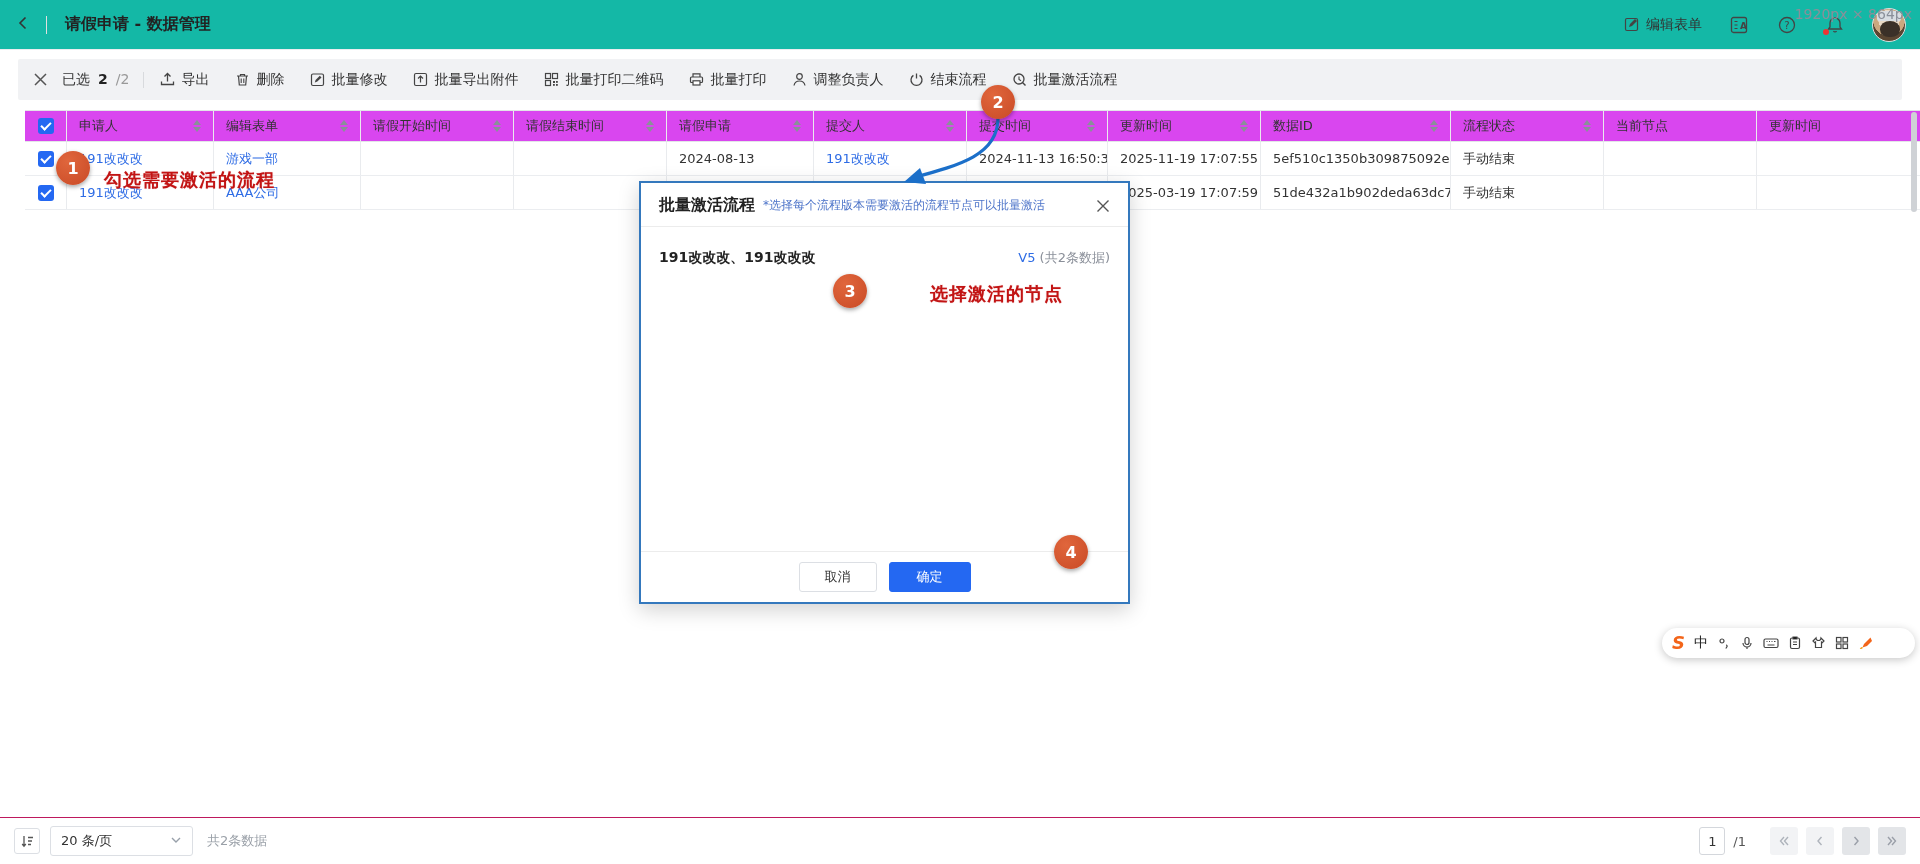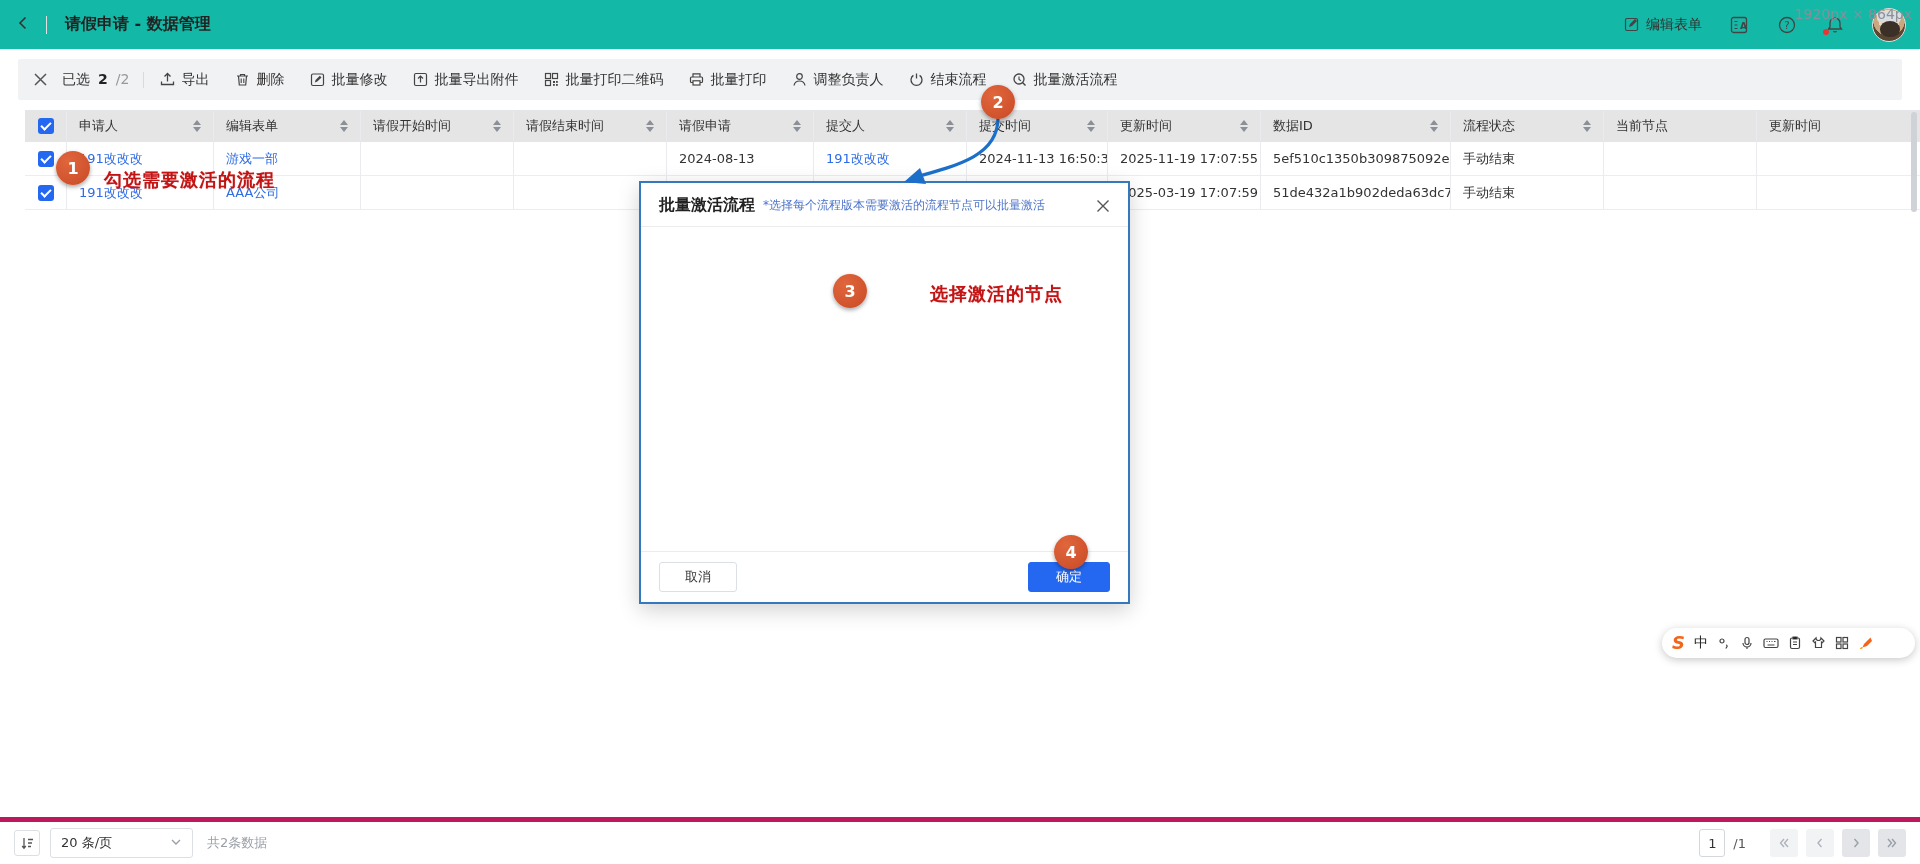--- a/index.html
+++ b/index.html
@@ -30,21 +30,21 @@
   .tb-selected { display:flex; align-items:baseline; gap:8px; margin-right:14px; }
   .tb-selected b { color:#222; }
   .tb-selected .muted { color:#999; }
   .tb-divider { width:1px; height:16px; background:#d8dadd; margin-right:16px; }
   .tb-item { display:flex; align-items:center; gap:6px; margin-right:26px; cursor:pointer; white-space:nowrap; }
   .tb-item svg { flex:none; }
 
   
   .tbl { position:absolute; left:25px; top:110px; width:1895px; }
   .tr { display:flex; align-items:stretch; background:#fff; }
-  .thead { background:#e5e5e5; height:32px; border-top:1px solid #e3e5e8; border-bottom:1px solid #e3e5e8; }
+  .thead { background:#d946ef; height:32px; border-top:1px solid #e3e5e8; border-bottom:1px solid #e3e5e8; }
   .trow { height:34px; border-bottom:1px solid #ebedf0; }
   .td, .th { display:flex; align-items:center; padding:0 12px; font-size:13px; border-right:1px solid #e9ebee; overflow:hidden; white-space:nowrap; }
   .th { justify-content:space-between; color:#333; font-weight:500; }
   .td.link { color:#2e6ce5; cursor:pointer; }
   .chk-col { justify-content:center; padding:0; }
   .checkbox { width:16px; height:16px; border-radius:3px; background:#2468f2; position:relative; cursor:pointer; }
   .checkbox:after { content:""; position:absolute; left:3px; top:4px; width:8px; height:4px;
     border-left:2px solid #fff; border-bottom:2px solid #fff; transform:rotate(-45deg); }
   .sort-icon { display:flex; flex-direction:column; gap:2px; cursor:pointer; margin-left:6px; }
   .sort-icon i { width:0; height:0; border-left:4px solid transparent; border-right:4px solid transparent; display:block; }
@@ -62,36 +62,36 @@
   .modal-hr { height:1px; background:#ececec; }
   .modal-body { flex:1; padding:22px 18px 0 18px; }
   .group-row { display:flex; align-items:baseline; }
   .group-title { font-size:14px; font-weight:bold; color:#222; }
   .group-right { margin-left:auto; font-size:13px; }
   .ver { color:#2e6ce5; }
   .cnt { color:#8a8f99; }
   .node-select { margin-top:14px; height:34px; border:1px solid #dcdfe4; border-radius:3px;
     display:flex; align-items:center; padding:0 12px; font-size:13px; color:#333; cursor:pointer; background:#fff; }
   .node-select .chev { margin-left:auto; }
-  .modal-ftr { border-top:1px solid #ececec; padding:10px 18px; display:flex; justify-content:space-between; gap:12px; }
+  .modal-ftr { border-top:1px solid #ececec; padding:10px 18px; display:flex; justify-content:center; gap:12px; }
   .btn { height:30px; border-radius:3px; font-size:13px; display:flex; align-items:center; justify-content:center; cursor:pointer; }
   .btn-cancel { width:78px; background:#fff; border:1px solid #dcdfe4; color:#333; }
   .btn-confirm { width:82px; background:#2468f2; border:1px solid #2468f2; color:#fff; }
 
   
   .num-circle { position:absolute; width:34px; height:34px; border-radius:50%;
     background:radial-gradient(circle at 35% 30%, #e0663c, #c94a26); box-shadow:0 2px 4px rgba(0,0,0,.35);
     color:#fff; font-weight:bold; font-size:16px; display:flex; align-items:center; justify-content:center; z-index:22; }
   .anno-text { position:absolute; color:#c21414; font-weight:bold; font-size:18px; z-index:22;
     text-shadow:0 0 1px rgba(194,20,20,.4); letter-spacing:1px; white-space:nowrap; }
   .arrow-svg { position:absolute; z-index:21; pointer-events:none; }
 
   
   .bottom-bar { position:absolute; left:0; bottom:0; width:1920px; height:47px; background:#fff;
-    border-top:5px solid #be185d; display:flex; align-items:center; padding:17px 14px; }
+    border-top:1px solid #be185d; display:flex; align-items:center; padding:17px 14px; }
   .cfg-btn { width:26px; height:26px; border:1px solid #dcdfe4; border-radius:3px;
     display:flex; align-items:center; justify-content:center; cursor:pointer; margin-right:10px; }
   .page-size { width:143px; height:30px; border:1px solid #dcdfe4; border-radius:3px; background:#fff;
     display:flex; align-items:center; padding:0 10px; font-size:13px; color:#333; cursor:pointer; }
   .page-size .chev { margin-left:auto; }
   .total-text { margin-left:14px; font-size:13px; color:#9aa0a8; }
   .pager { margin-left:auto; display:flex; align-items:center; gap:8px; }
   .page-box { width:26px; height:28px; border:1px solid #d4d7dc; border-radius:3px; background:#fff;
     display:flex; align-items:center; justify-content:center; font-size:13px; color:#333; }
   .page-of { font-size:13px; color:#555; margin-right:16px; }
@@ -372,20 +372,27 @@
       <span class="modal-title">批量激活流程</span>
       <span class="modal-sub">*选择每个流程版本需要激活的流程节点可以批量激活</span>
       <span class="modal-close">
         <svg width="14" height="14" viewBox="0 0 14 14">
             <path d="M1.5 1.5l11 11M12.5 1.5l-11 11" stroke="#555" stroke-width="1.4"></path>
           </svg>
       </span>
     </div>
     <div class="modal-hr"></div>
     <div class="modal-body">
+      <div class="group-row">
+        <span class="group-title">191改改改、191改改改</span>
+        <span class="group-right">
+          <span class="ver">V5</span>
+          <span class="cnt">(共2条数据)</span>
+        </span>
+      </div>
     </div>
     <div class="modal-ftr">
       <div class="btn btn-cancel">取消</div>
       <div class="btn btn-confirm">确定</div>
     </div>
   </div>
 
   <div class="num-circle" style="left:56px;top:151px">1</div>
   <div class="anno-text" style="left:104px;top:168px">勾选需要激活的流程</div>
 

